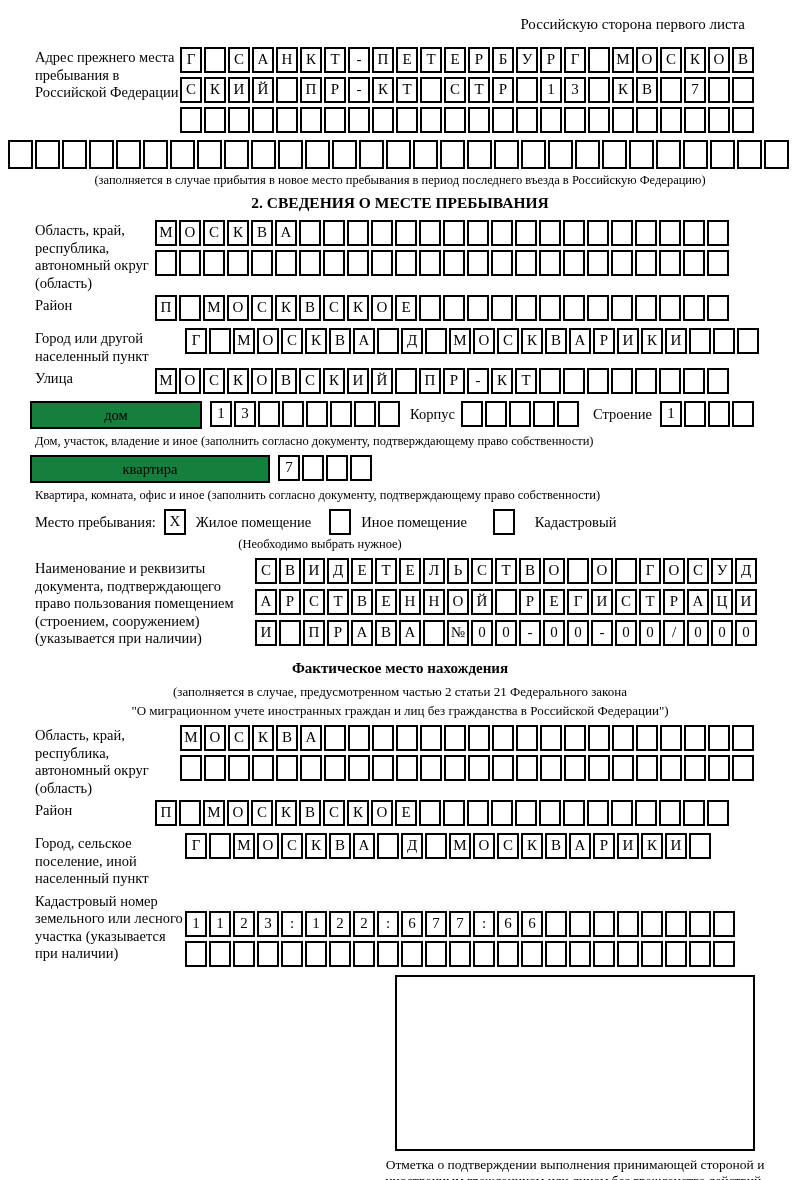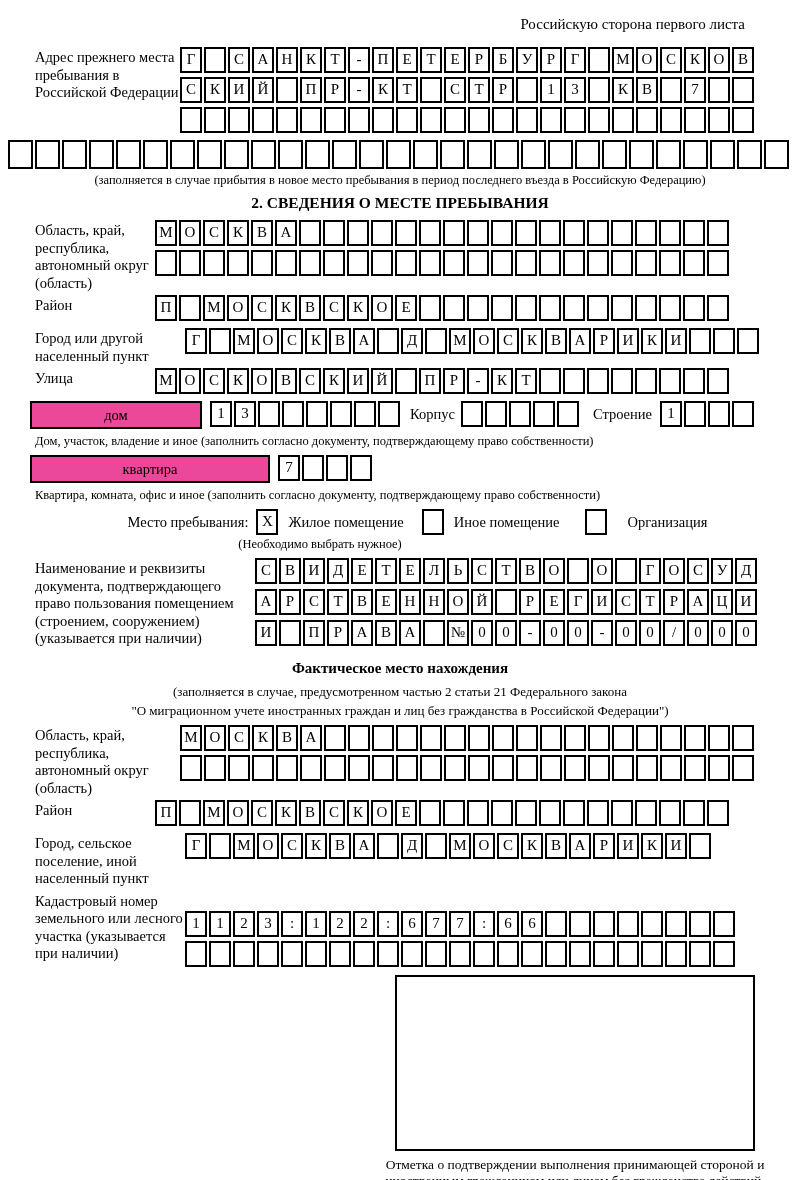--- a/index.html
+++ b/index.html
@@ -22,25 +22,25 @@
   .w145{width:145px;}
   .w150{width:150px;}
   .w220{width:220px;}
   .boxcol{display:flex;flex-direction:column;}
   .note{font-size:12.5px;text-align:center;margin:2px 0 4px 0;}
   .sect-title{font-size:15.5px;font-weight:bold;text-align:center;margin:6px 0 8px 0;}
   .sub-title{font-size:15px;font-weight:bold;text-align:center;margin:10px 0 6px 0;}
   .caption{font-size:12.5px;margin:0 0 6px 35px;}
   .widebox{
     box-sizing:border-box;border:2px solid #000;height:28px;
-    font-size:14.5px;text-align:center;line-height:24px;flex:none;background:#ec4899;
+    font-size:14.5px;text-align:center;line-height:24px;flex:none;background:#15803d;
   }
   .inline-label{font-size:14.5px;line-height:26px;flex:none;}
   .domrow{display:flex;align-items:flex-start;margin:2px 0 3px 30px;}
-  .mestorow{display:flex;align-items:flex-start;margin:6px 0 2px 35px;justify-content:center;}
+  .mestorow{display:flex;align-items:flex-start;margin:6px 0 2px 35px;}
   .mestorow .cell{margin:0 10px 0 8px;}
   .choose-note{font-size:12.5px;margin:0 0 6px 0;width:640px;text-align:center;}
   .fact-note{font-size:13px;text-align:center;margin:0 0 2px 0;line-height:17px;}
   .markbox{
     box-sizing:border-box;border:2px solid #000;width:360px;height:176px;
     margin:4px 0 6px 395px;background:#fff;
   }
   .mark-caption{
     width:390px;margin-left:380px;text-align:center;
     font-size:13.5px;line-height:16.5px;
@@ -361,21 +361,21 @@
   </div>
   <div class="caption">Квартира, комната, офис и иное (заполнить согласно документу, подтверждающему право собственности)</div>
 
   <div class="mestorow">
     <div class="inline-label">Место пребывания:</div>
     <span class="cell">X</span>
     <div class="inline-label">Жилое помещение</div>
     <span class="cell" style="margin-left:18px;"></span>
     <div class="inline-label">Иное помещение</div>
     <span class="cell" style="margin-left:26px;margin-right:20px;"></span>
-    <div class="inline-label">Организация</div>
+    <div class="inline-label">Кадастровый</div>
   </div>
   <div class="choose-note">(Необходимо выбрать нужное)</div>
 
   <div class="frow">
     <div class="flabel w220">Наименование и реквизиты документа, подтверждающего право пользования помещением (строением, сооружением) (указывается при наличии)</div>
     <div class="boxcol">
       <div class="cells" style="margin-bottom:5px;">
           <span class="cell">С</span>
           <span class="cell">В</span>
           <span class="cell">И</span>

